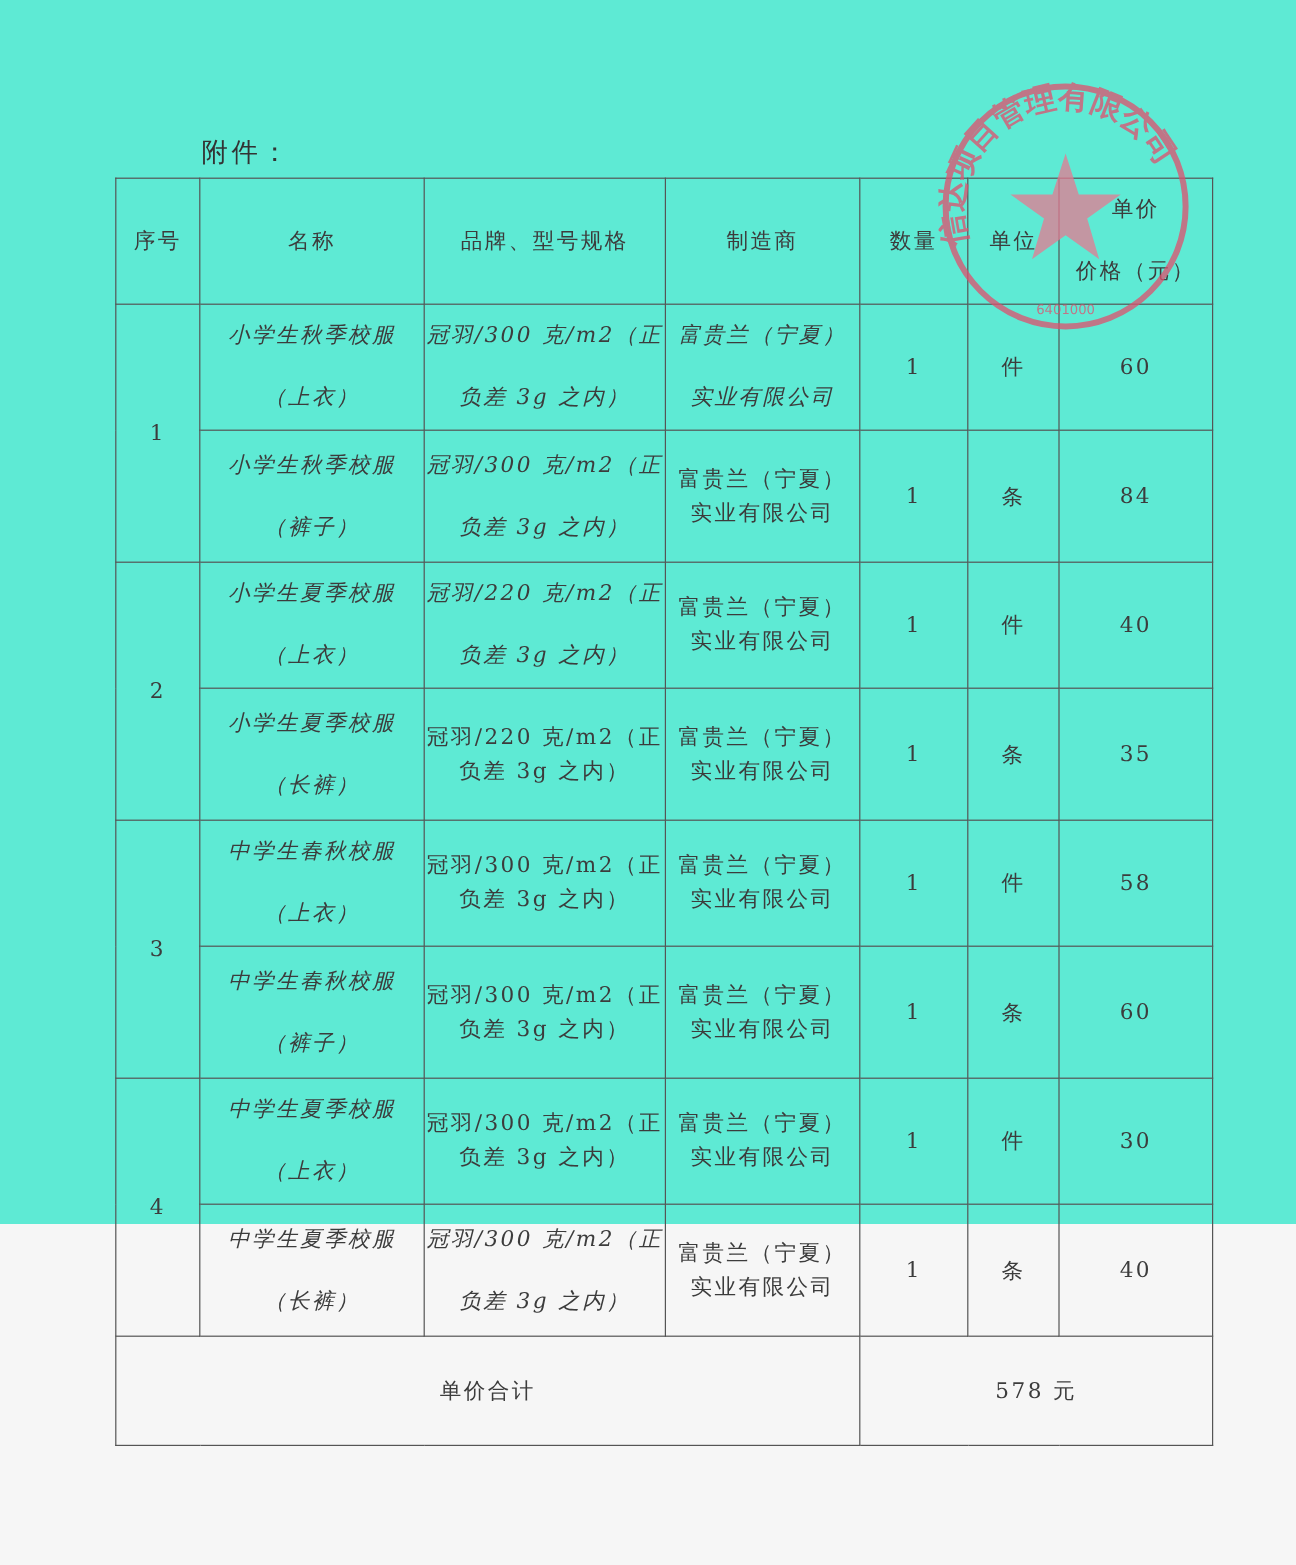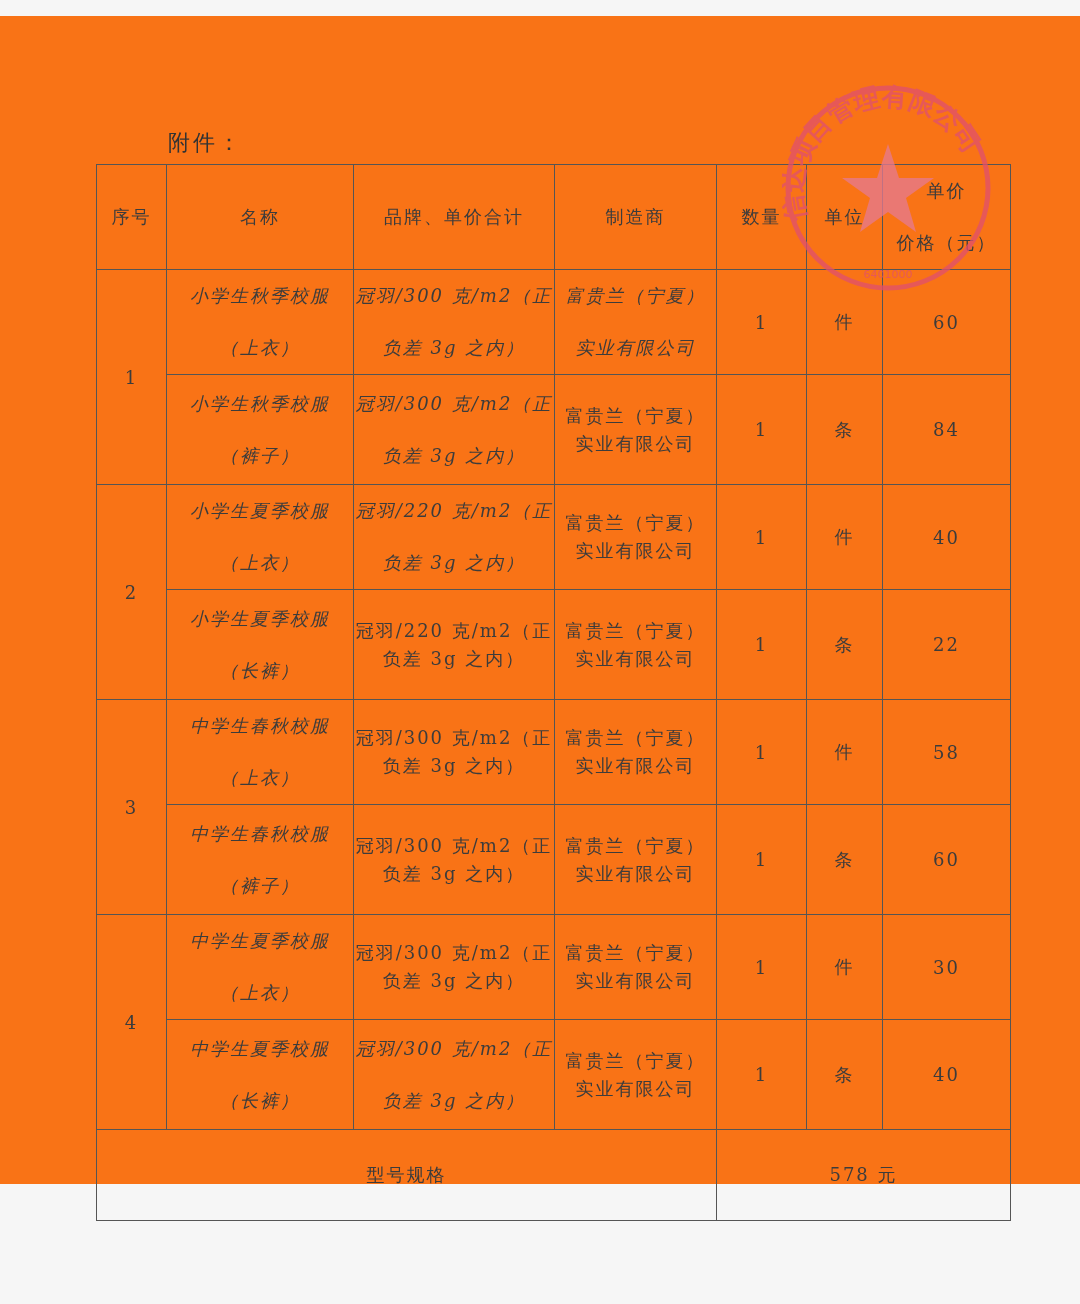--- a/index.html
+++ b/index.html
@@ -1,18 +1,18 @@
 <!DOCTYPE html>
 <html><head>
 <meta charset="utf-8">
 <style>
   html, body { margin:0; padding:0; }
   body { width:1080px; height:1304px; background:#f6f6f6; position:relative; overflow:hidden;
          font-family:"DejaVu Serif","Liberation Serif",serif; color:#3a3a3a; }
-  .page { position:absolute; left:0; top:16px; width:1080px; height:1168px; background:#f97316; }
+  .page { position:absolute; left:0; top:0; width:1080px; height:1020px; background:#5eead4; }
   .attach { position:absolute; left:168px; top:112px; font-size:22px; letter-spacing:3px; color:#333; }
   table { position:absolute; left:96px; top:148px; border-collapse:collapse; table-layout:fixed; width:914px; }
   td { border:1.5px solid #555; text-align:center; vertical-align:middle; font-size:18px; padding:0; letter-spacing:2px; color:#3c3c3c; }
   .hdr td { height:103px; }
   .r1 td { height:104px; }
   .r2 td { height:109px; }
   .cell-text { line-height:52px;font-style:italic; }
   .tight { line-height:28px; }
   .total td { height:90px; }
   .stamp { position:absolute; left:782px; top:66px; width:212px; height:212px; pointer-events:none; opacity:.75; }
@@ -30,21 +30,21 @@
         <col style="width:201px">
         <col style="width:162px">
       <col style="width:90px">
         <col style="width:76px">
         <col style="width:128px">
     </colgroup>
     <tbody>
         <tr class="hdr">
       <td>序号</td>
       <td>名称</td>
-      <td>品牌、单价合计</td>
+      <td>品牌、型号规格</td>
       <td>制造商</td>
       <td>数量</td>
       <td>单位</td>
       <td style="line-height:52px">
         <div>单价</div>
         <div>价格（元）</div>
       </td>
     </tr>
 
     <tr class="r1">
@@ -109,21 +109,21 @@
       <td class="tight">
             <div>冠羽/220 克/m2（正</div>
             <div>负差 3g 之内）</div>
           </td>
       <td class="tight">
             <div>富贵兰（宁夏）</div>
             <div>实业有限公司</div>
           </td>
       <td>1</td>
       <td>条</td>
-      <td>22</td>
+      <td>35</td>
     </tr>
 
     <tr class="r1">
       <td rowspan="2">3</td>
       <td class="cell-text">
             <div>中学生春秋校服</div>
             <div>（上衣）</div>
           </td>
       <td class="tight">
             <div>冠羽/300 克/m2（正</div>
@@ -185,21 +185,21 @@
       <td class="tight">
             <div>富贵兰（宁夏）</div>
             <div>实业有限公司</div>
           </td>
       <td>1</td>
       <td>条</td>
       <td>40</td>
     </tr>
 
     <tr class="total">
-      <td colspan="4">型号规格</td>
+      <td colspan="4">单价合计</td>
       <td colspan="3">578 元</td>
     </tr>
   </tbody>
     </table>
 
   <svg class="stamp" viewBox="0 0 212 212">
     <circle cx="106" cy="106" r="100" fill="none" stroke="#e0506e" stroke-width="5"></circle>
     <polygon points="106,62 117,96 152,96 124,116 134,150 106,130 78,150 88,116 60,96 95,96" fill="#e57a92"></polygon>
     <defs>
         <path id="arc" d="M 30,150 A 86,86 0 1 1 182,150"></path>

